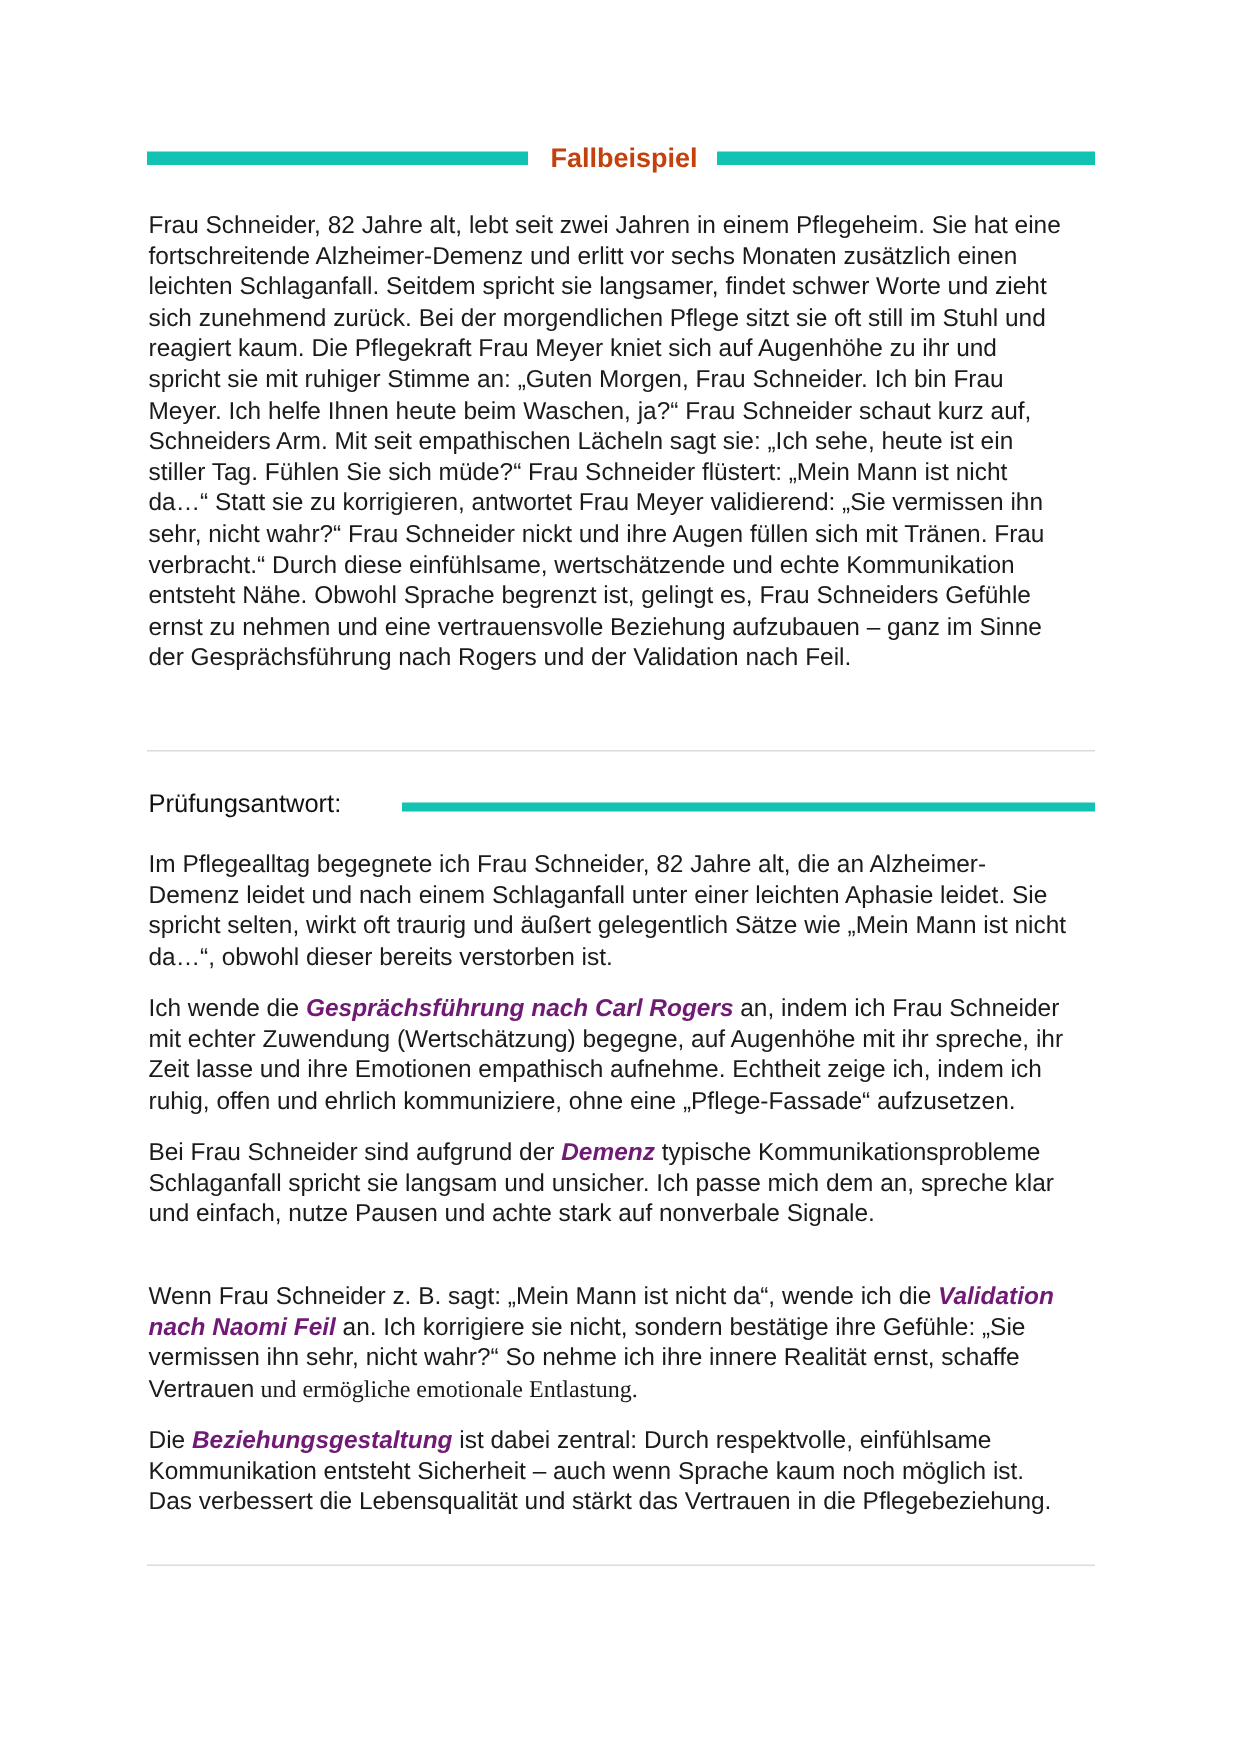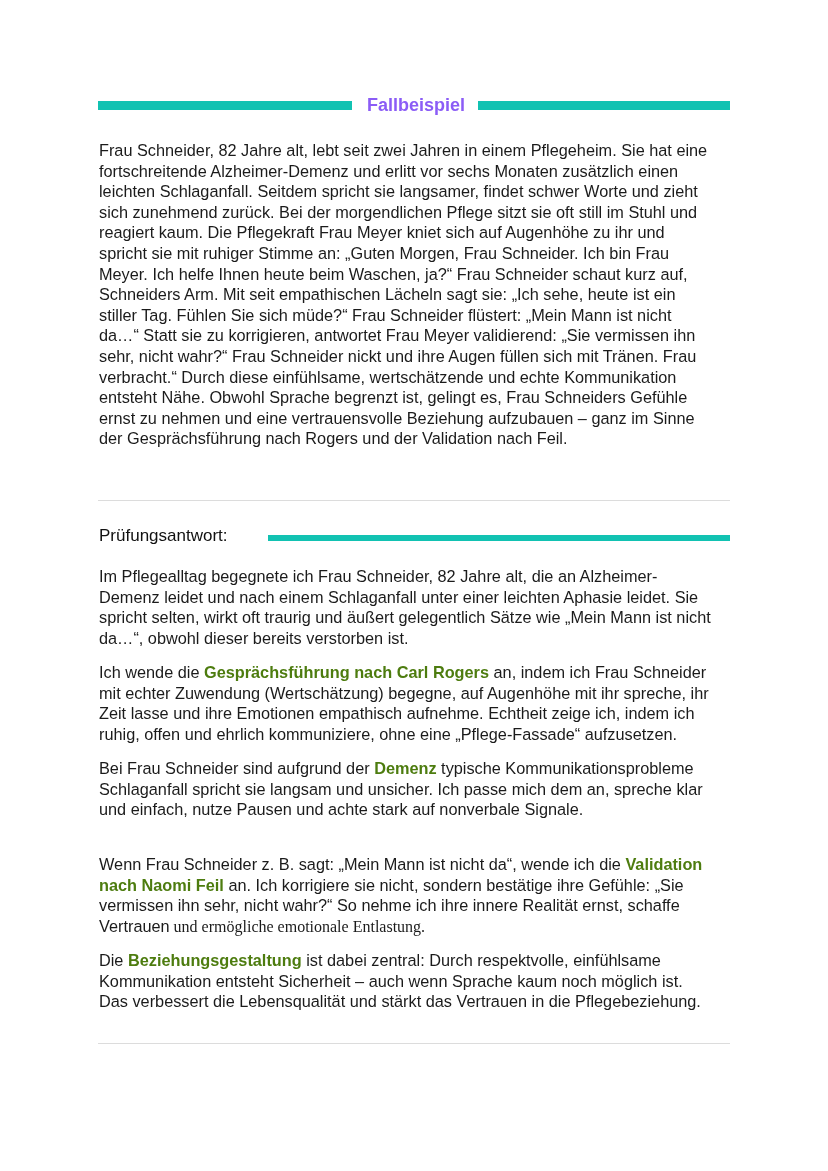--- a/index.html
+++ b/index.html
@@ -4,24 +4,24 @@
   <style>
     html, body { margin: 0; padding: 0; background: #ffffff; }
     body { width: 828px; height: 1171px; position: relative; overflow: hidden;
            font-family: "Liberation Sans", sans-serif; color: #1a1a1a; }
 
     .hdr-center { position: absolute; top: 92px; left: 98px; width: 632px; height: 30px; }
     .hdr-center .bar { position: absolute; top: 9px; height: 9px; background: #12c2b2; }
     .hdr-center .bar.left { left: 0; width: 254px; }
     .hdr-center .bar.right { left: 380px; width: 252px; }
     .hdr-center .title { position: absolute; left: 264px; top: 0; width: 108px; text-align: center;
-                         font-weight: bold; font-size: 18px; line-height: 26px; color: #8b5cf6; }
+                         font-weight: bold; font-size: 18px; line-height: 26px; color: #c2410c; }
 
     .para { position: absolute; left: 99px; width: 640px; font-size: 16.3px; line-height: 20.6px; margin: 0; color: #1b1b1b; }
-    .para b { font-weight: bold; color: #4d7c0f; }
+    .para b { font-weight: bold; color: #701a75; font-style: italic; }
     .serif { font-family: "Liberation Serif", serif; font-size: 16px; }
 
     .divider { position: absolute; left: 98px; width: 632px; height: 1px; background: #dcdcdc; }
 
     .hdr-left { position: absolute; left: 99px; top: 524px; width: 632px; height: 26px; }
     .hdr-left .title { position: absolute; left: 0; top: 0; font-weight: normal; font-size: 17px; line-height: 24px; color: #111; }
     .hdr-left .bar { position: absolute; left: 169px; top: 11px; width: 462px; height: 6px; background: #12c2b2; }
   </style>
 </head>
 <body>

